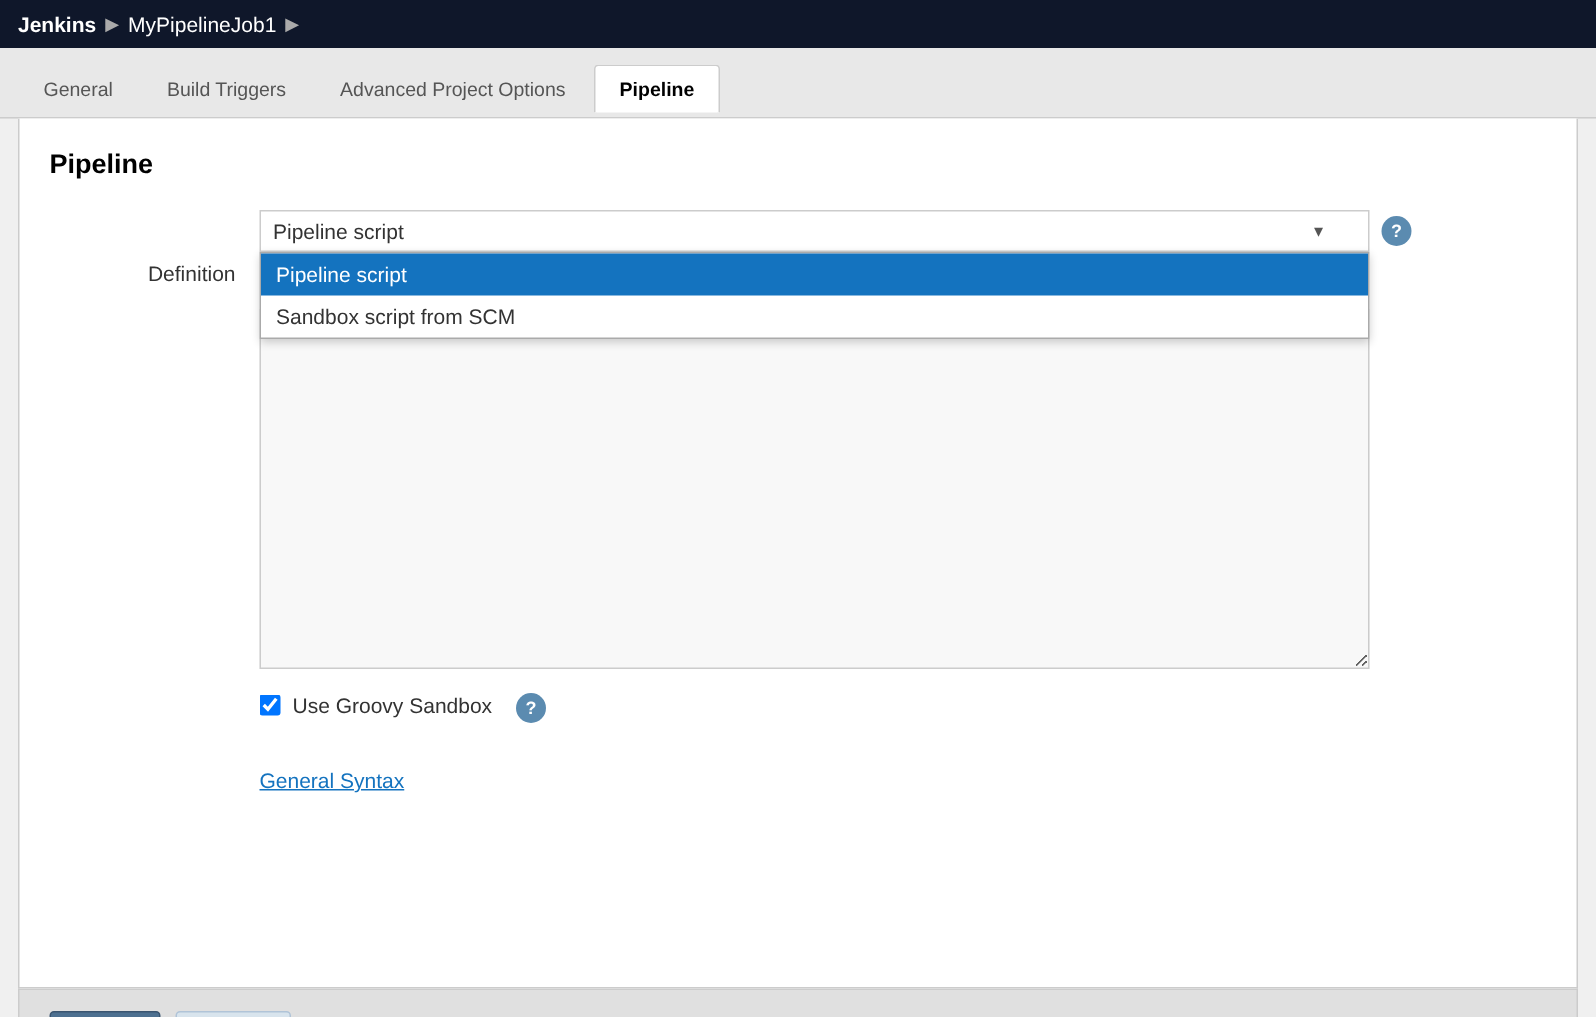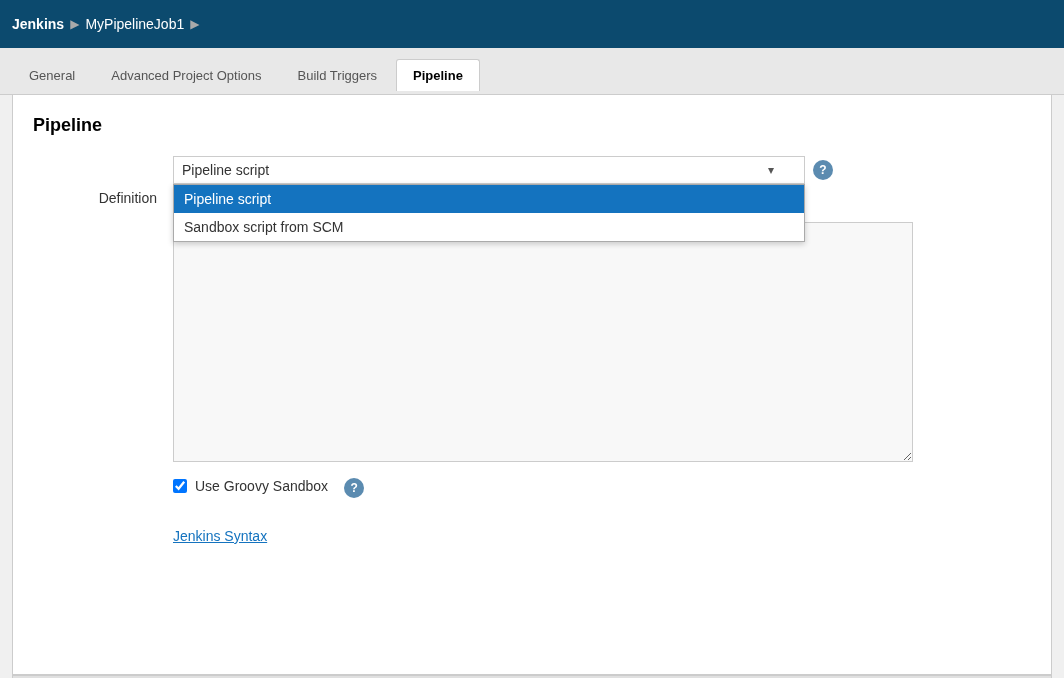--- a/index.html
+++ b/index.html
@@ -5,24 +5,24 @@
     * { box-sizing: border-box; margin: 0; padding: 0; }
     body {
       font-family: Arial, Helvetica, sans-serif;
       font-size: 14px;
       background: #f0f0f0;
       color: #333;
     }
 
     
     .header {
-      background: #0c4a6e;
+      background: #0f172a;
       color: #fff;
       padding: 0 12px;
-      height: 48px;
+      height: 32px;
       display: flex;
       align-items: center;
       gap: 0;
     }
     .header-jenkins {
       color: #fff;
       font-weight: bold;
       font-size: 14px;
     }
     .header-chevron {
@@ -101,21 +101,21 @@
     }
     .form-control-wrap {
       flex: 1;
       position: relative;
     }
 
     
     .select-wrapper {
       position: relative;
       display: inline-block;
-      width: 632px;
+      width: 740px;
     }
     .select-display {
       border: 1px solid #ccc;
       background: #fff;
       padding: 5px 30px 5px 8px;
       font-size: 14px;
       cursor: pointer;
       width: 100%;
       display: flex;
       align-items: center;
@@ -249,22 +249,22 @@
 
 <div class="header">
   <span class="header-jenkins">Jenkins</span>
   <span class="header-chevron">▶</span>
   <span class="header-job">MyPipelineJob1</span>
   <span class="header-chevron">▶</span>
 </div>
 
 <div class="tabs-bar">
   <div class="tab">General</div>
+  <div class="tab">Build Triggers</div>
   <div class="tab">Advanced Project Options</div>
-  <div class="tab">Build Triggers</div>
   <div class="tab active">Pipeline</div>
 </div>
 
 <div class="content-panel">
   <div class="section-title">Pipeline</div>
 
   <div class="form-row">
     <div class="form-label">Definition</div>
     <div class="form-control-wrap">
       <div class="inline-help">
@@ -288,20 +288,20 @@
     <textarea class="script-area" style=""></textarea>
   </div>
 
   <div class="checkbox-row">
     <input type="checkbox" class="checkbox-input" checked="" style="">
     <label class="checkbox-label">Use Groovy Sandbox</label>
     <span class="help-icon">?</span>
   </div>
 
   <div class="link-row">
-    <a class="pipeline-syntax-link" href="#">Jenkins Syntax</a>
+    <a class="pipeline-syntax-link" href="#">General Syntax</a>
   </div>
 </div>
 
 <div class="footer-buttons">
   <button class="btn-save">Save</button>
   <button class="btn-apply">Apply</button>
 </div>
 
 </body></html>

